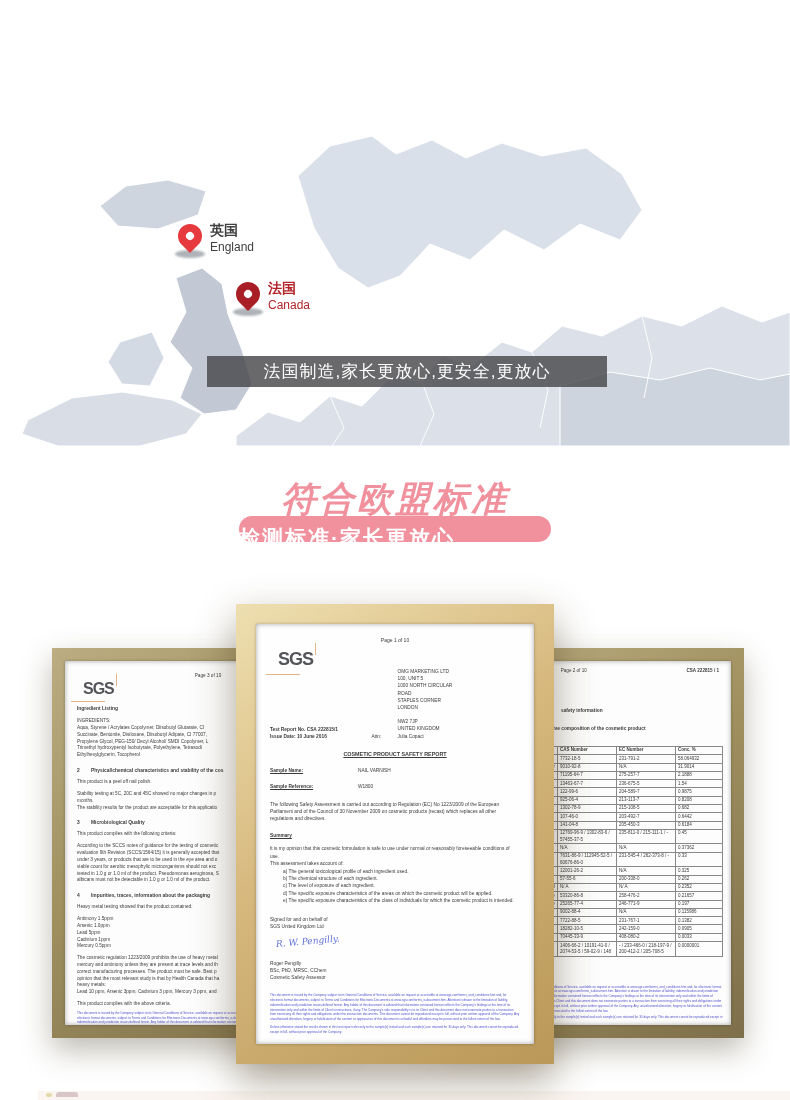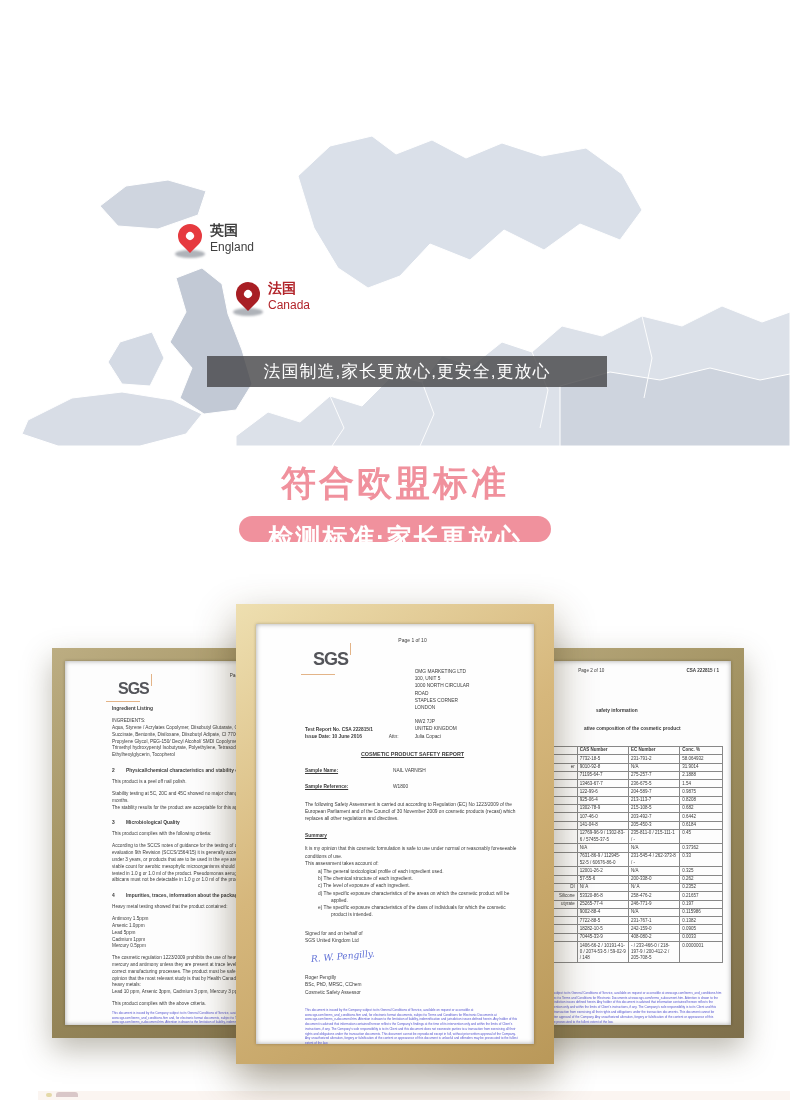--- a/index.html
+++ b/index.html
@@ -29,42 +29,42 @@
     border-radius:50%;left:8px;top:8px;}
   .pin-uk .pin-ball{background:#e63a3f;}
   .pin-fr .pin-ball{background:#a81e24;}
   .pin-labels{position:absolute;left:20px;top:-2px;white-space:nowrap;}
   .pin-cn{font-size:14px;font-weight:700;}
   .pin-en{font-size:12px;font-weight:400;letter-spacing:0;}
   .pin-uk .pin-cn,.pin-uk .pin-en{color:#404040;}
   .pin-fr .pin-cn,.pin-fr .pin-en{color:#b2252b;}
 
   
-  .section-title{position:absolute;top:460px;left:0;width:100%;text-align:center;
-    font-size:35px;font-weight:700;color:#f0919d;letter-spacing:3px;}
+  .section-title{position:absolute;top:476px;left:0;width:100%;text-align:center;
+    font-size:35px;font-weight:700;color:#f0919d;letter-spacing:3px;font-style:italic;}
   .badge-pill{position:absolute;top:516px;left:50%;transform:translateX(-50%);
     width:312px;height:26px;border-radius:22px;background:#f0919d;color:#fff;
-    font-size:25px;font-weight:700;letter-spacing:2px;text-align:center;line-height:43px;}
+    font-size:21px;font-weight:700;letter-spacing:2px;text-align:left;line-height:43px;}
 
   
   .frame{position:absolute;}
   .frame-side{background:linear-gradient(145deg,#bcad82 0%,#a0905f 45%,#7e6f4b 100%);
     box-shadow:0 12px 28px rgba(70,60,35,0.35);z-index:1;}
   .frame-left{left:52px;top:648px;width:288px;height:390px;}
   .frame-right{left:440px;top:648px;width:304px;height:390px;}
   .frame-center{left:236px;top:604px;width:318px;height:460px;z-index:2;
     background:linear-gradient(145deg,#eedfb0 0%,#d6b77c 45%,#b99859 100%);
     box-shadow:0 16px 38px rgba(70,55,25,0.45);}
   .paper{position:absolute;background:#fdfdfd;overflow:hidden;
     box-shadow:0 0 5px rgba(0,0,0,0.35) inset,0 0 3px rgba(0,0,0,0.25);}
   .frame-side .paper{inset:13px;}
   .frame-center .paper{inset:20px;background:#fefefe;}
 
   
-  .doc{position:absolute;inset:0;color:#3b3b3b;margin-left:35px;}
+  .doc{position:absolute;inset:0;color:#3b3b3b;}
   .sgs-logo{font-size:16px;font-weight:900;color:#54555a;letter-spacing:-1px;position:relative;display:inline-block;}
   .sgs-logo::after{content:'';position:absolute;left:-12px;bottom:-2px;width:34px;height:1px;background:#e3b488;}
   .sgs-logo::before{content:'';position:absolute;right:-3px;top:-3px;width:1px;height:12px;background:#e3b488;}
   .microtext{color:#5353cf;font-size:3.1px;line-height:1.55;}
 
   
   .doc-center{padding:10px 14px;font-size:4.8px;line-height:1.5;}
   .c-top{position:relative;height:32px;}
   .c-top .sgs-logo{position:absolute;left:8px;top:12px;font-size:18px;}
   .c-page{position:absolute;left:0;right:0;top:3px;text-align:center;font-size:5px;}

